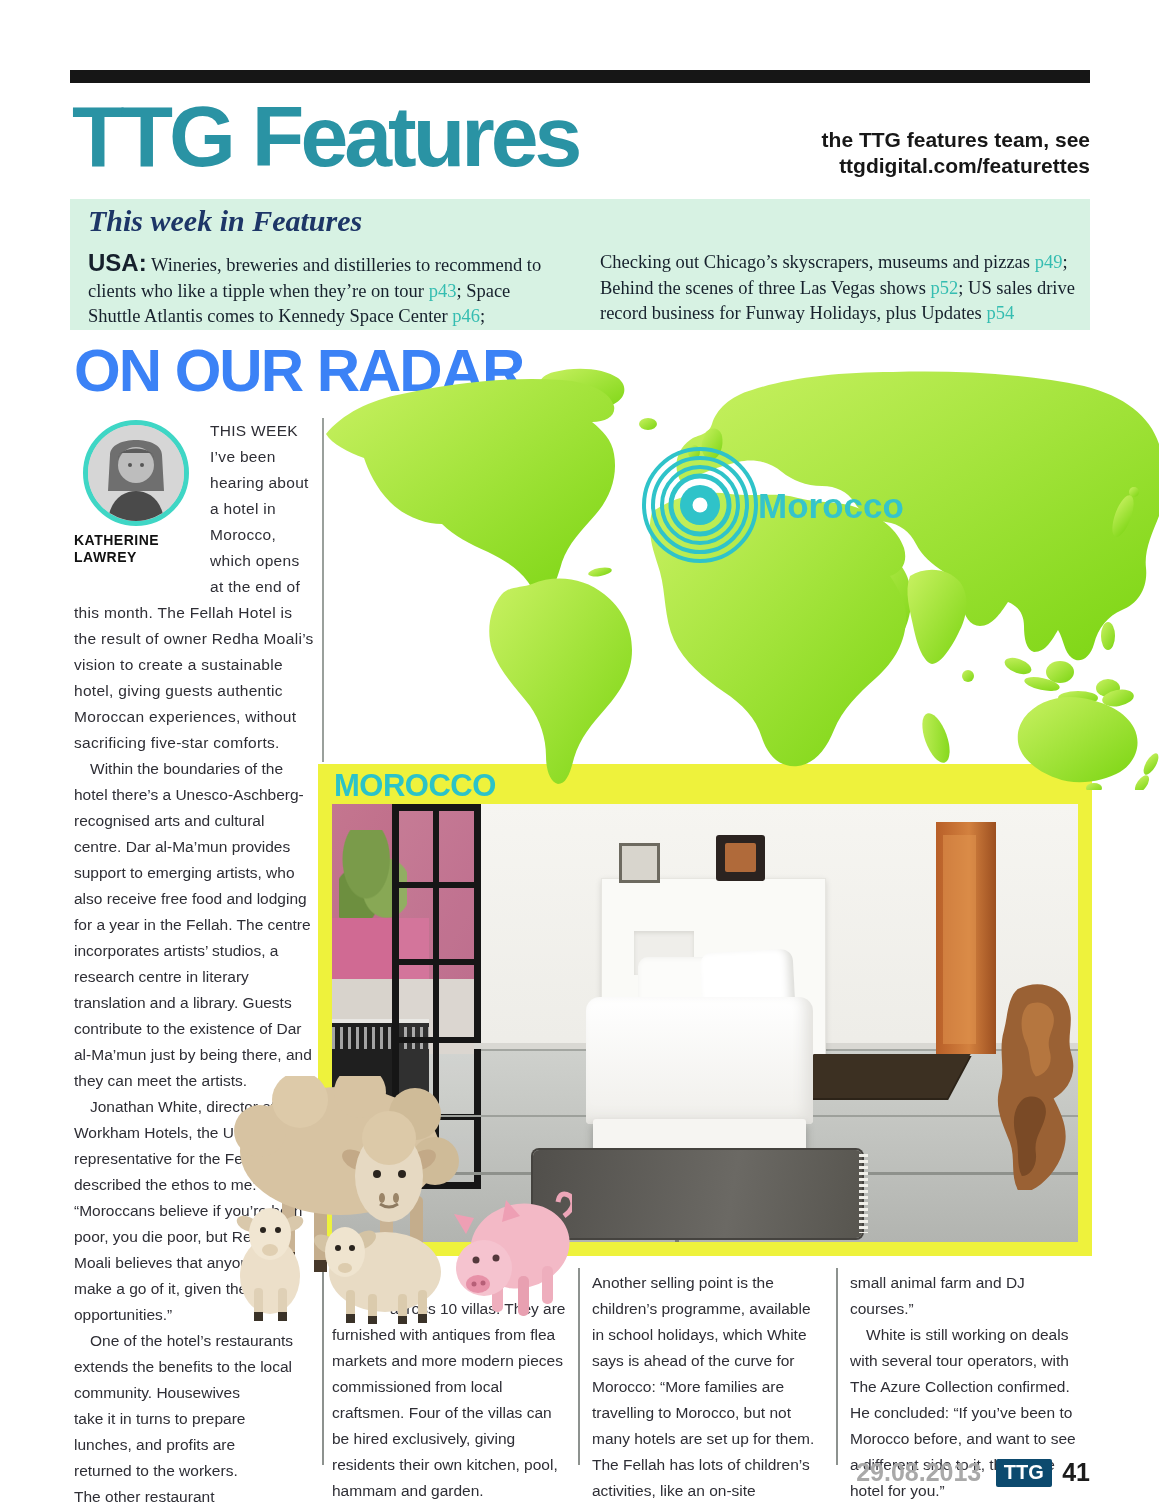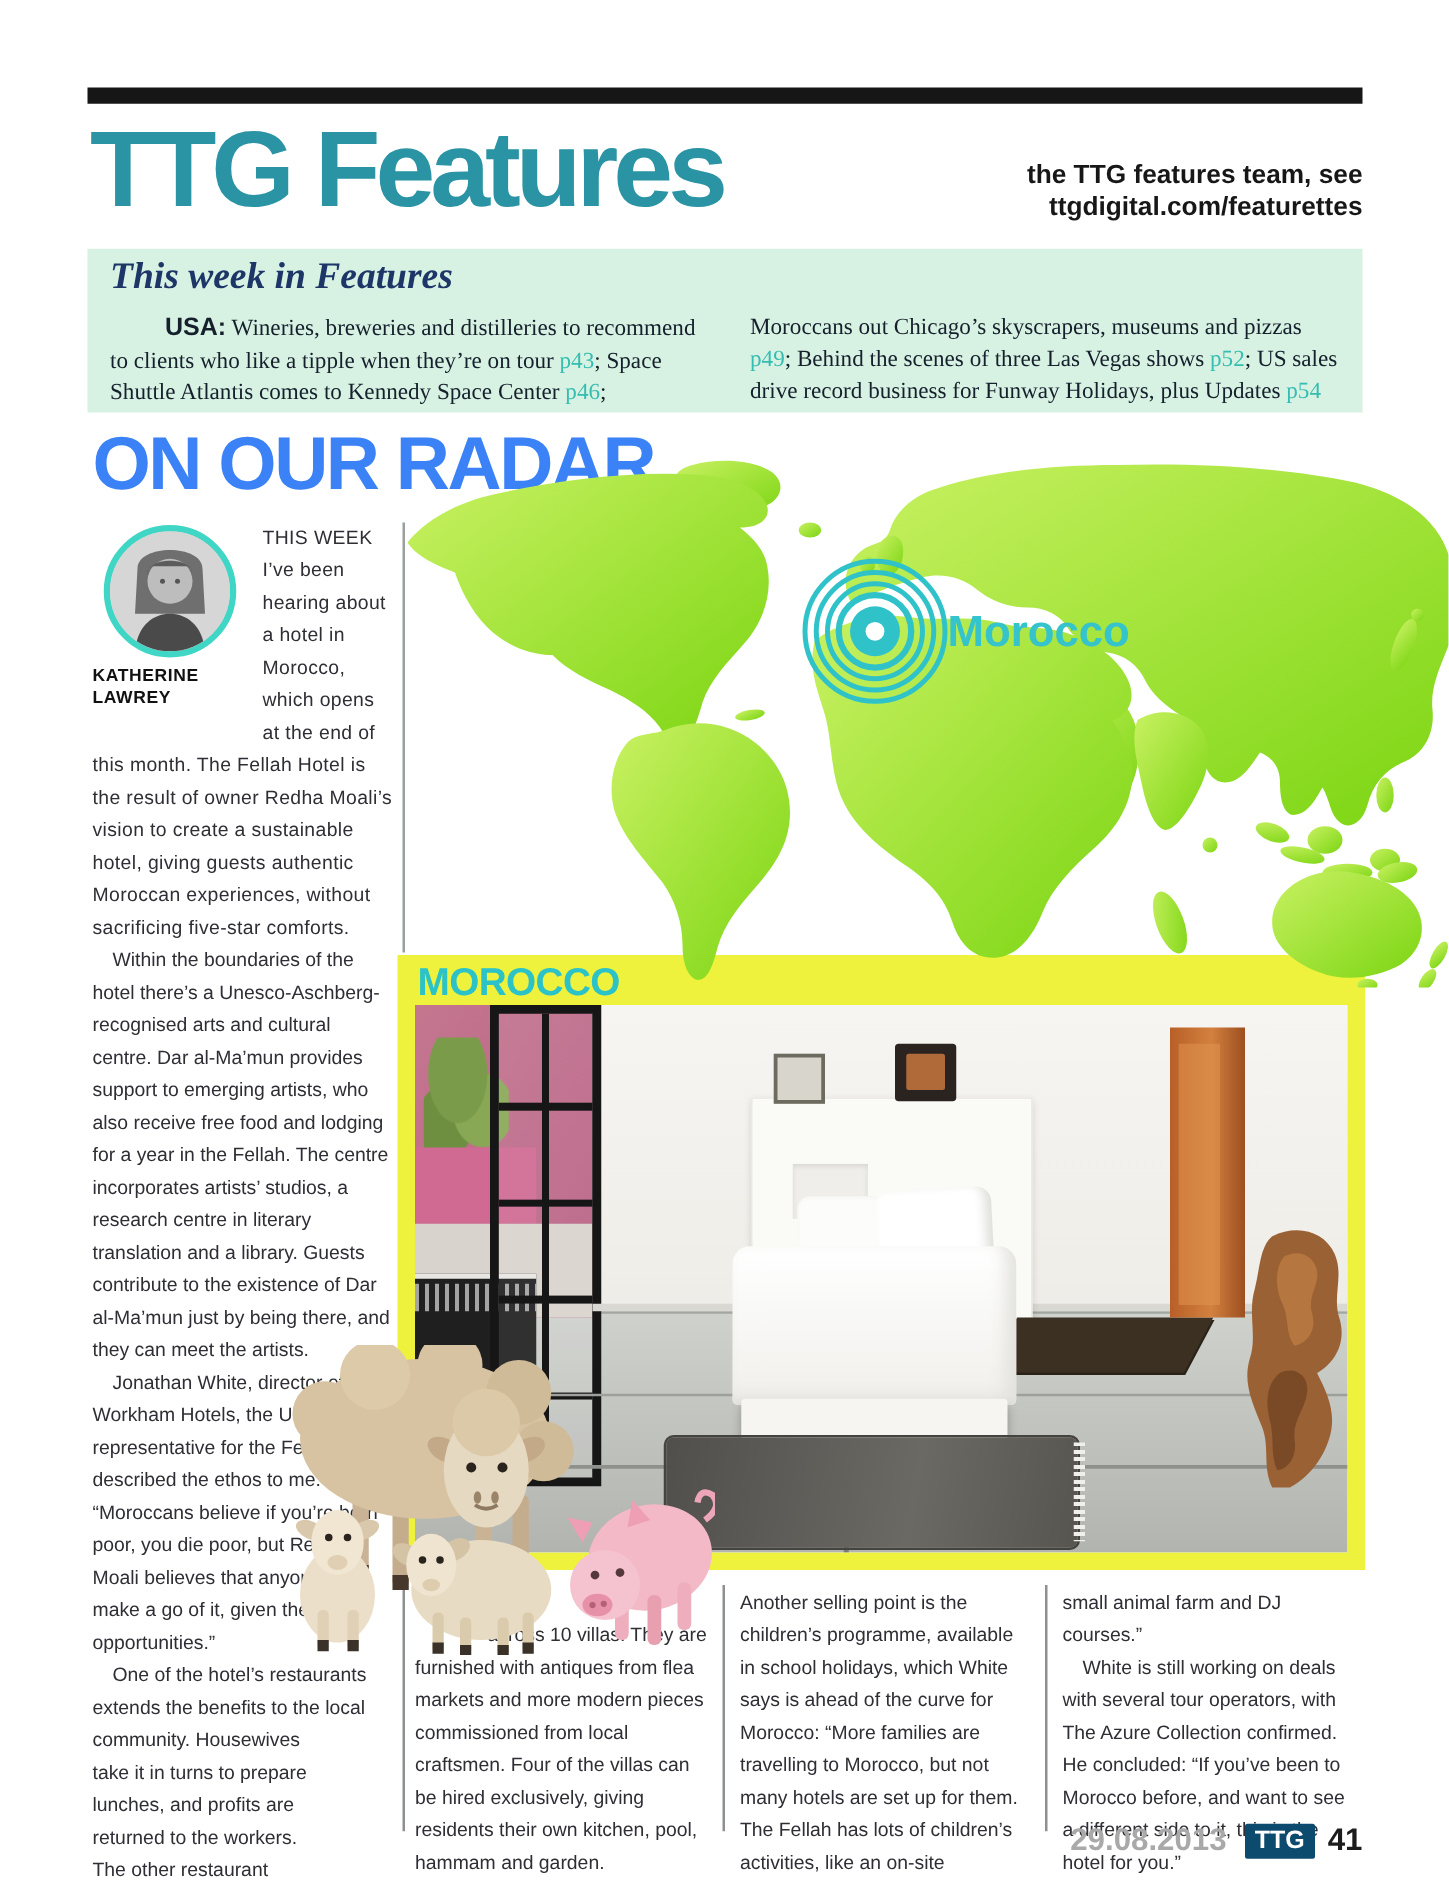--- a/index.html
+++ b/index.html
@@ -16,21 +16,21 @@
   .tagline .url{font-weight:800;}
 
   
   .mint{left:70px;top:199px;width:1020px;height:131px;background:#d7f2e3;}
   .mint-head{left:88px;top:204px;font-family:"Liberation Serif",serif;font-style:italic;
     font-weight:700;font-size:30px;color:#1d3667;}
   .feat-col{top:250px;width:478px;font-family:"Liberation Serif",serif;
     font-size:18.5px;line-height:25.5px;color:#16202c;}
   .feat-left{left:88px;}
   .feat-right{left:600px;}
-  .feat-col .lead{font-family:"Liberation Sans",sans-serif;font-weight:800;font-size:20px;margin-left:44px;}
+  .feat-col .lead{font-family:"Liberation Sans",sans-serif;font-weight:800;font-size:24px;}
   .feat-col .pageref{color:#35bdb1;}
 
   
   .radar-head{left:74px;top:336px;font-size:60px;font-weight:800;letter-spacing:-2px;color:#3b82f6;}
 
   
   .map{left:318px;top:366px;width:841px;height:424px;z-index:2;}
   .map-label{left:758px;top:486px;font-size:35px;font-weight:800;color:#35c4cb;z-index:2;}
 
   
@@ -134,21 +134,21 @@
     <span>the TTG features team, see</span><br>
     <span class="url">ttgdigital.com/featurettes</span>
   </div>
 
   <div class="abs mint"></div>
   <div class="abs mint-head">This week in Features</div>
   <div class="abs feat-col feat-left">
     <span class="lead">USA:</span><span> Wineries, breweries and distilleries to recommend to clients who like a tipple when they’re on tour </span><span class="pageref">p43</span><span>; Space Shuttle Atlantis comes to Kennedy Space Center </span><span class="pageref">p46</span><span>;</span>
   </div>
   <div class="abs feat-col feat-right">
-    <span>Moroccans out Chicago’s skyscrapers, museums and pizzas </span><span class="pageref">p49</span><span>; Behind the scenes of three Las Vegas shows </span><span class="pageref">p52</span><span>; US sales drive record business for Funway Holidays, plus Updates </span><span class="pageref">p54</span>
+    <span>Checking out Chicago’s skyscrapers, museums and pizzas </span><span class="pageref">p49</span><span>; Behind the scenes of three Las Vegas shows </span><span class="pageref">p52</span><span>; US sales drive record business for Funway Holidays, plus Updates </span><span class="pageref">p54</span>
   </div>
 
   <div class="abs radar-head">ON OUR RADAR</div>
 
   <svg class="abs map" viewBox="0 0 841 424" preserveAspectRatio="none">
     <defs>
       <linearGradient id="mapg" x1="0" y1="0" x2="1" y2="1">
         <stop offset="0" stop-color="#c9f162"></stop>
           <stop offset="1" stop-color="#7bd512"></stop>
       </linearGradient>

